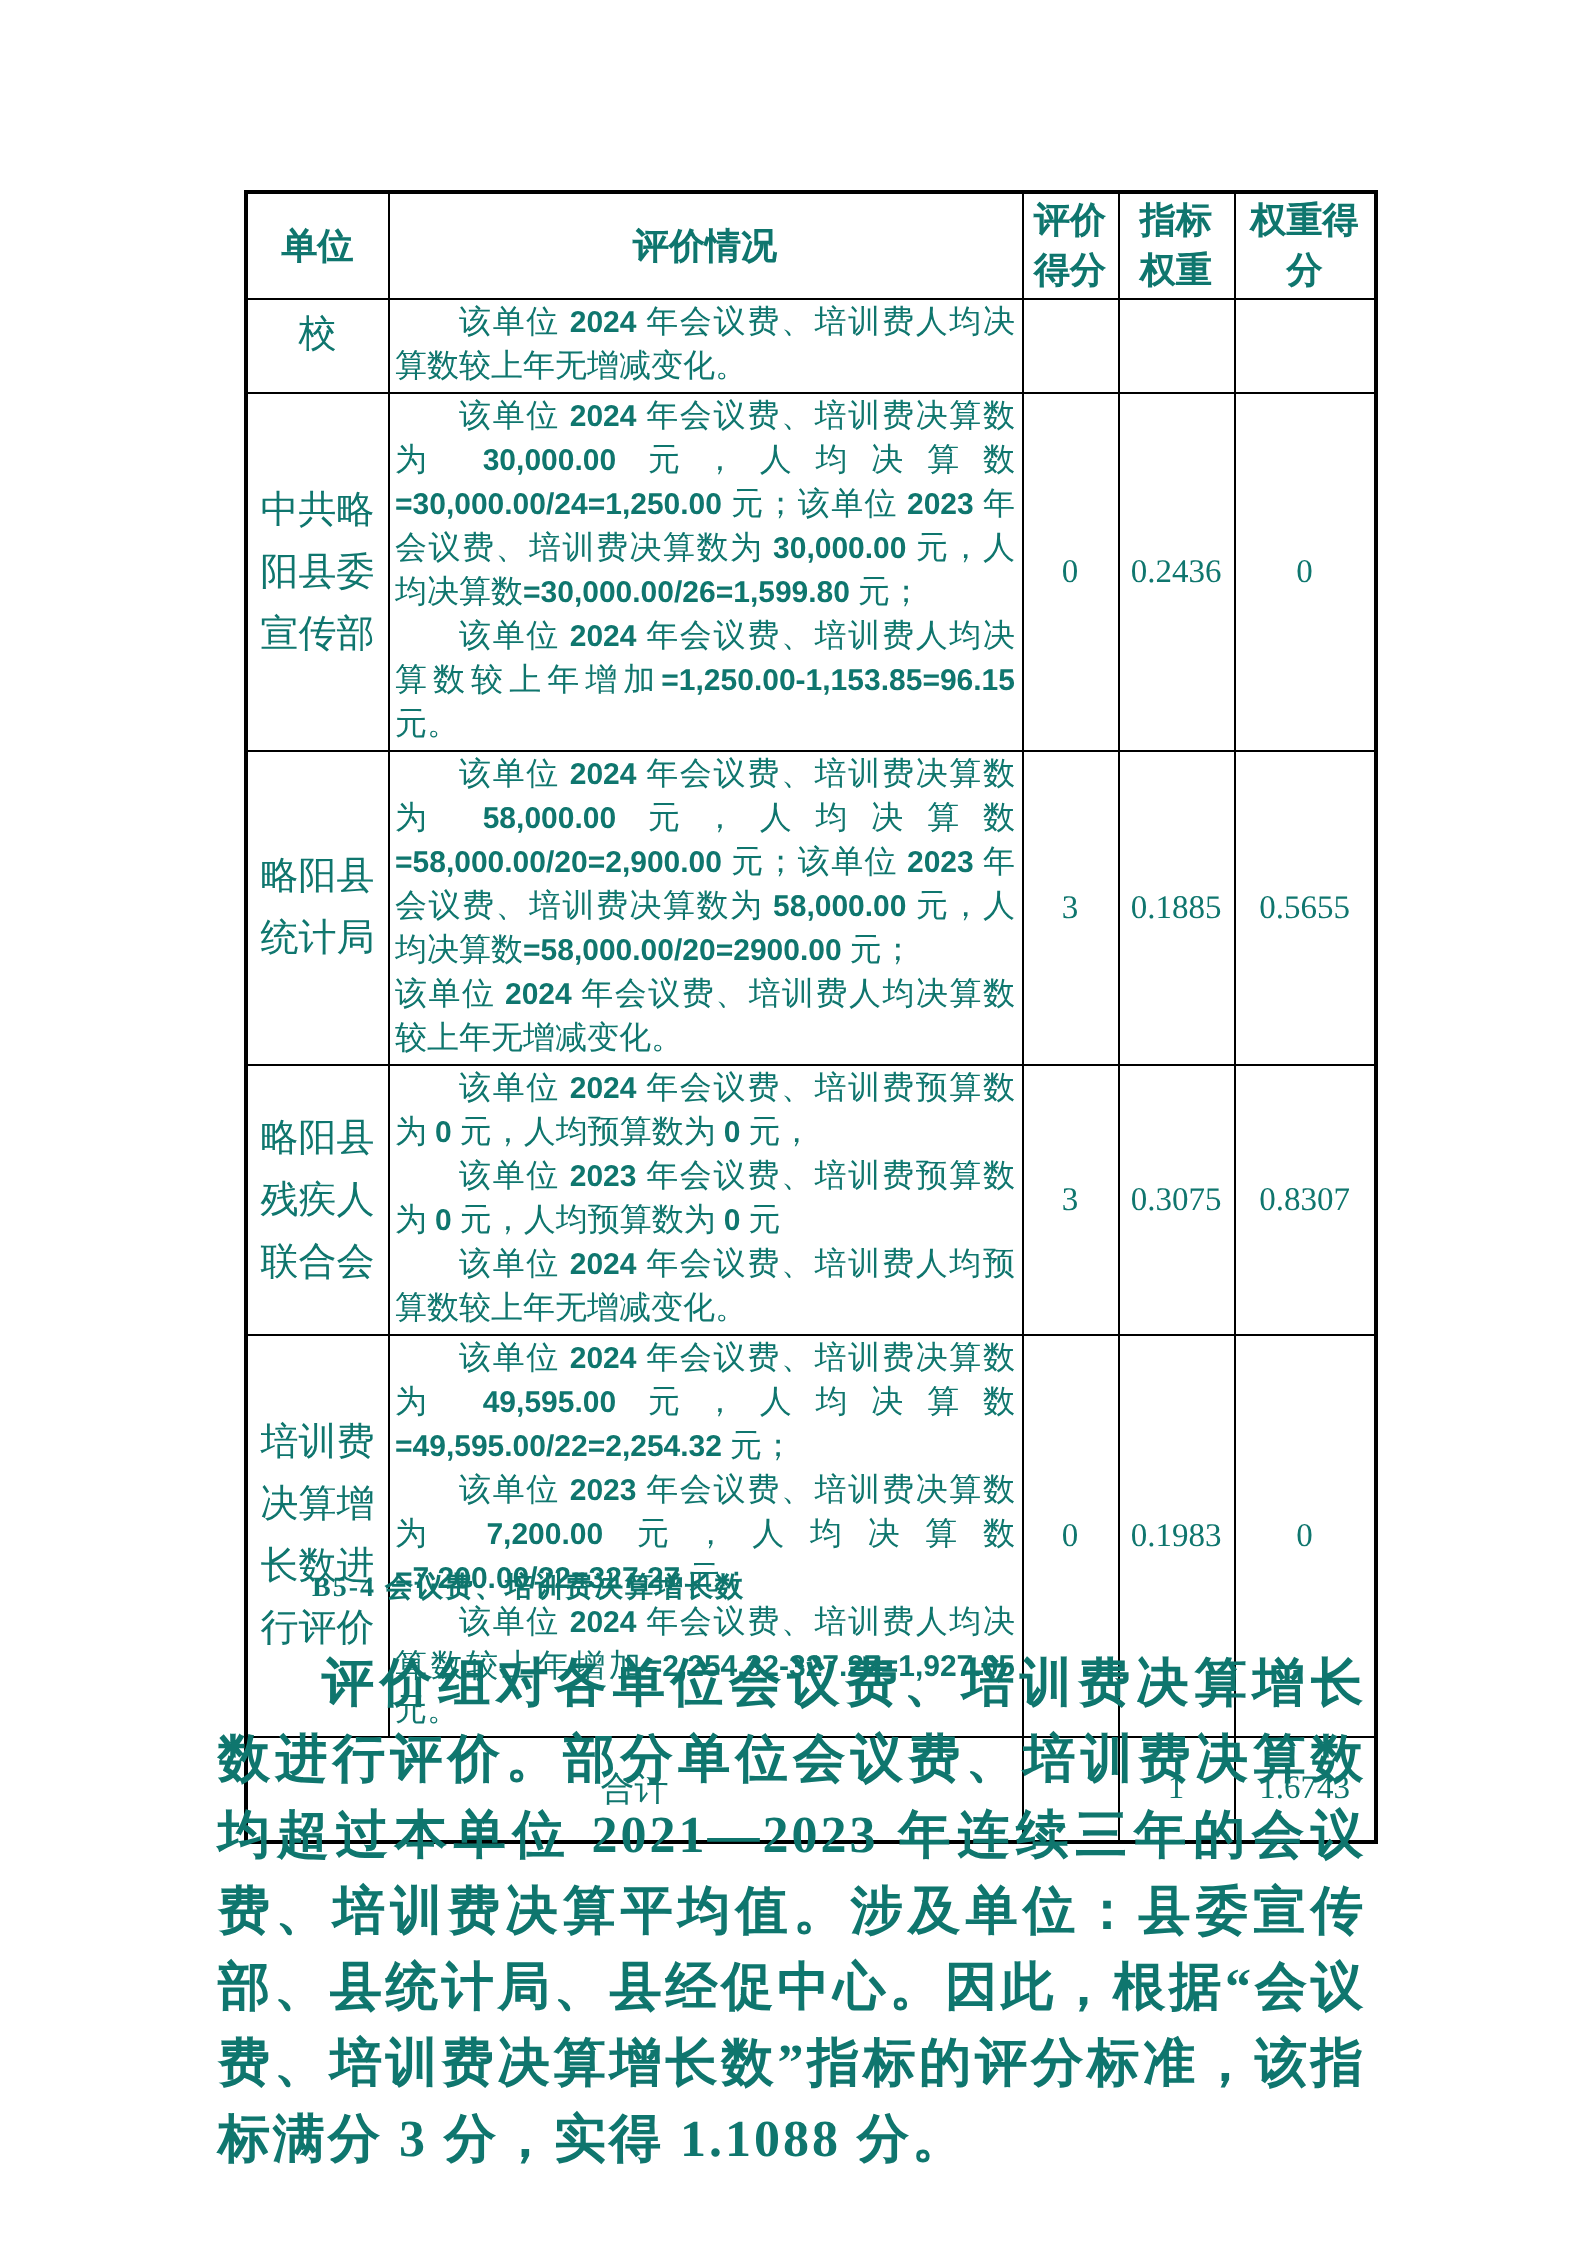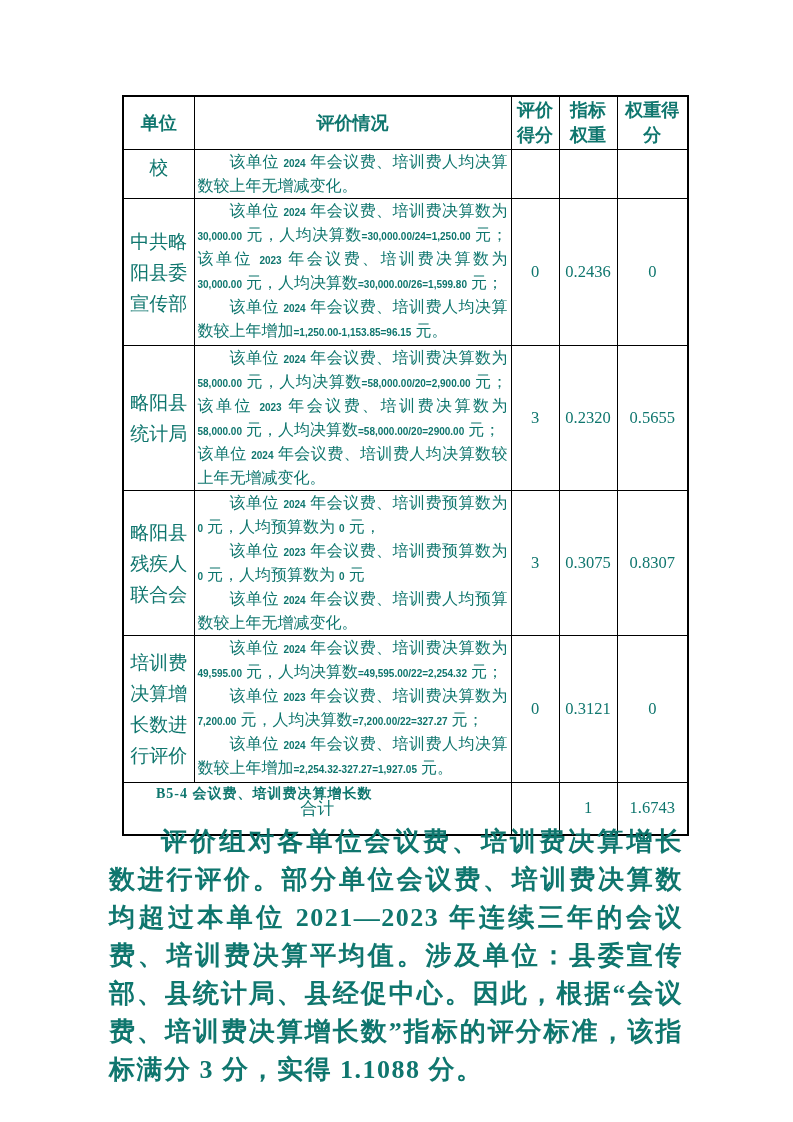--- a/index.html
+++ b/index.html
@@ -57,21 +57,21 @@
     padding:0 1px;
   }
   td.total-label{
     font-size:17px;
     text-align:center;
     vertical-align:middle;
   }
   .num{
     font-family:"Liberation Sans","DejaVu Sans",sans-serif;
     font-weight:bold;
-    font-size:10px;
+    font-size:15px;
   }
   
   .section-heading{
     position:absolute;
     left:156px;top:785px;
     font-size:14px;
     font-weight:bold;
     letter-spacing:1px;
     white-space:nowrap;
   }
@@ -132,21 +132,21 @@
         <td class="score">0</td>
       </tr>
 
       <tr style="height:135px">
         <td class="unit">略阳县统计局</td>
         <td class="situation">
           <p>该单位 <span class="num">2024</span> 年会议费、培训费决算数为 <span class="num">58,000.00</span> 元，人均决算数<span class="num">=58,000.00/20=2,900.00</span> 元；该单位 <span class="num">2023</span> 年会议费、培训费决算数为 <span class="num">58,000.00</span> 元，人均决算数<span class="num">=58,000.00/20=2900.00</span> 元；</p>
           <p class="noindent">该单位 <span class="num">2024</span> 年会议费、培训费人均决算数较上年无增减变化。</p>
         </td>
         <td class="score">3</td>
-        <td class="score">0.2320</td>
+        <td class="score">0.1885</td>
         <td class="score">0.5655</td>
       </tr>
 
       <tr style="height:135px">
         <td class="unit">略阳县残疾人联合会</td>
         <td class="situation">
           <p>该单位 <span class="num">2024</span> 年会议费、培训费预算数为 <span class="num">0</span> 元，人均预算数为 <span class="num">0</span> 元，</p>
           <p>该单位 <span class="num">2023</span> 年会议费、培训费预算数为 <span class="num">0</span> 元，人均预算数为 <span class="num">0</span> 元</p>
           <p>该单位 <span class="num">2024</span> 年会议费、培训费人均预算数较上年无增减变化。</p>
         </td>
@@ -156,21 +156,21 @@
       </tr>
 
       <tr style="height:135px">
         <td class="unit">培训费决算增长数进行评价</td>
         <td class="situation">
           <p>该单位 <span class="num">2024</span> 年会议费、培训费决算数为 <span class="num">49,595.00</span> 元，人均决算数<span class="num">=49,595.00/22=2,254.32</span> 元；</p>
           <p>该单位 <span class="num">2023</span> 年会议费、培训费决算数为 <span class="num">7,200.00</span> 元，人均决算数<span class="num">=7,200.00/22=327.27</span> 元；</p>
           <p>该单位 <span class="num">2024</span> 年会议费、培训费人均决算数较上年增加<span class="num">=2,254.32-327.27=1,927.05</span> 元。</p>
         </td>
         <td class="score">0</td>
-        <td class="score">0.3121</td>
+        <td class="score">0.1983</td>
         <td class="score">0</td>
       </tr>
 
       <tr style="height:52px">
         <td class="total-label" colspan="2">合计</td>
         <td class="score"></td>
         <td class="score">1</td>
         <td class="score">1.6743</td>
       </tr>
     </tbody>

